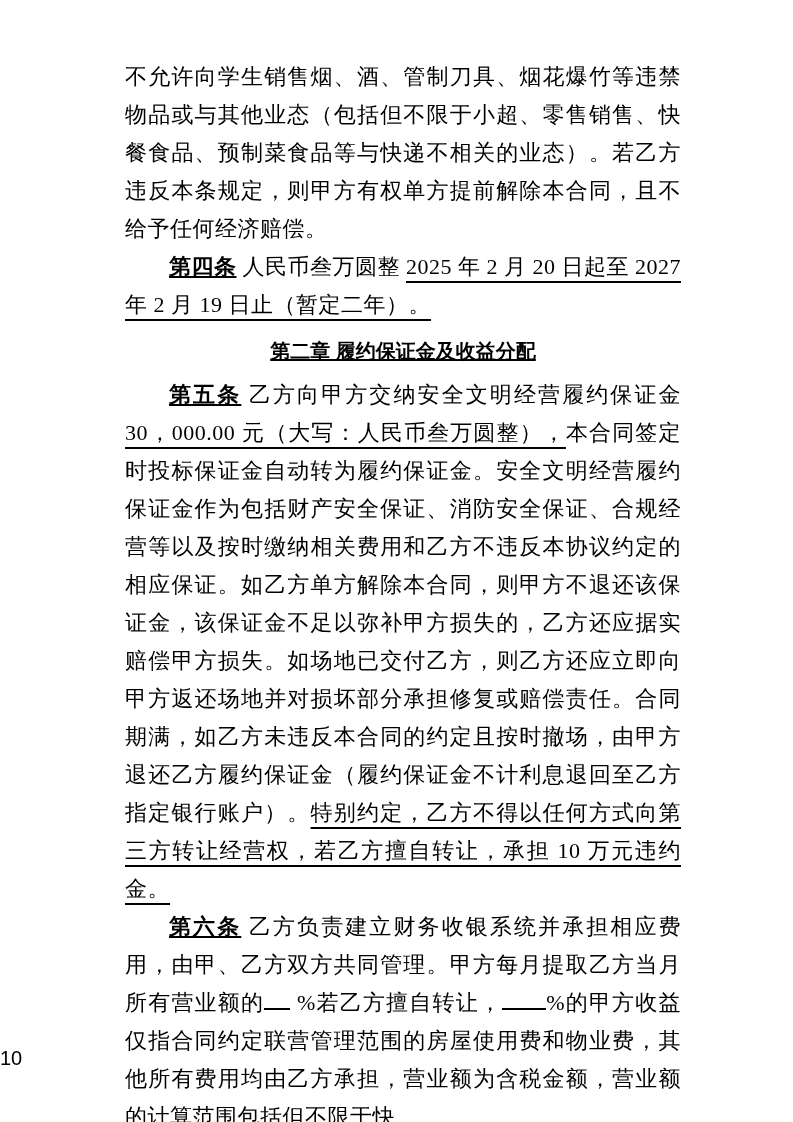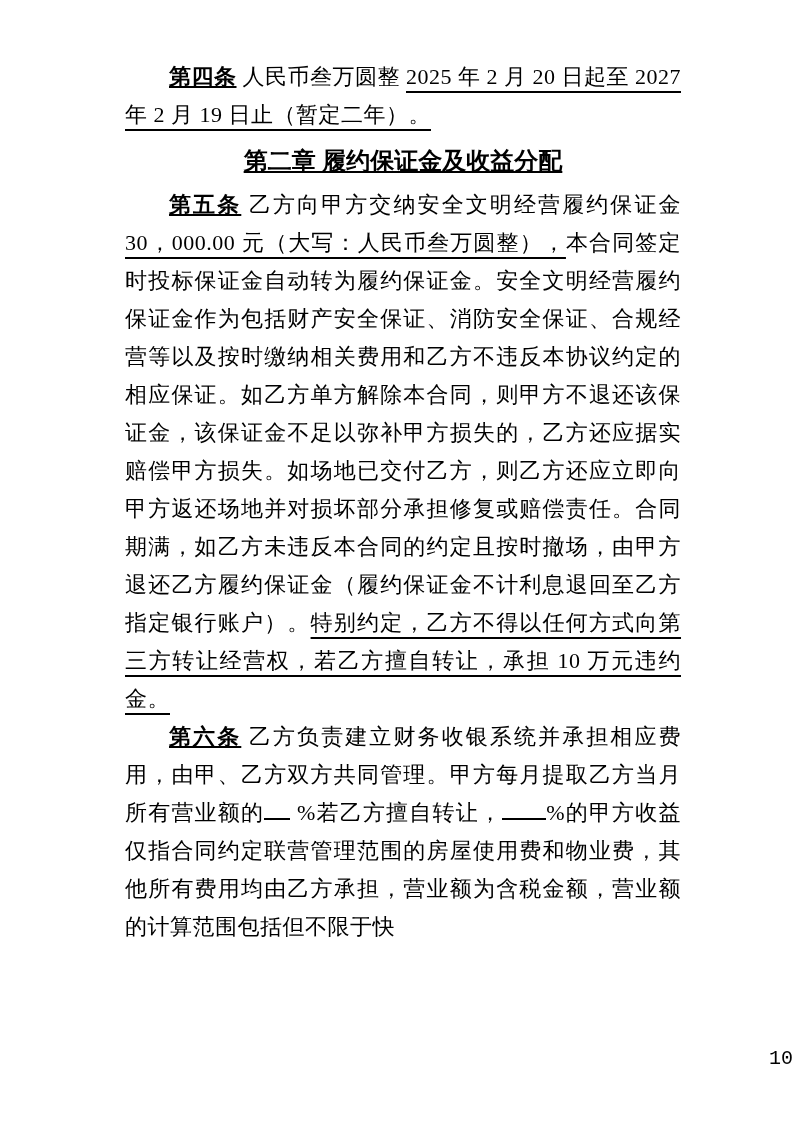--- a/index.html
+++ b/index.html
@@ -29,21 +29,21 @@
   .para {
     font-size: 22px;
     line-height: 38px;
     text-align: justify;
     letter-spacing: 0.5px;
   }
   .para.indent {
     text-indent: 44px;
   }
   .heading {
-    font-size: 24px;
+    font-size: 20px;
     line-height: 46px;
     font-weight: bold;
     text-align: center;
     font-family: "Liberation Sans", "DejaVu Sans", sans-serif;
     margin: 4px 0 2px 0;
   }
   .b {
     font-weight: bold;
     font-family: "Liberation Sans", "DejaVu Sans", sans-serif;
     text-decoration: underline;
@@ -59,29 +59,30 @@
     height: 14px;
     vertical-align: baseline;
   }
   .blank.sm { width: 26px; }
   .blank.md { width: 44px; }
   .page-number {
     position: absolute;
     left: 0;
     width: 100%;
     bottom: 52px;
-    text-align: right;
+    text-align: left;
     font-size: 20px;
-    font-family: Liberation Mono, monospace;
+    font-family: Liberation Sans, sans-serif;
   }
 </style>
 </head>
 <body>
 
 <div class="page">
   <div class="content" id="document-content">
+      <div class="para"><span>不允许向学生销售烟、酒、管制刀具、烟花爆竹等违禁物品或与其他业态（包括但不限于小超、零售销售、快餐食品、预制菜食品等与快递不相关的业态）。若乙方违反本条规定，则甲方有权单方提前解除本合同，且不给予任何经济赔偿。</span></div>
       <div class="para indent"><span class="b">第四条</span><span> 人民币叁万圆整 </span><span class="u">2025 年 2 月 20 日起至 2027 年 2 月 19 日止（暂定二年）。</span></div>
       <div class="heading"><span class="b">第二章 履约保证金及收益分配</span></div>
       <div class="para indent"><span class="b">第五条</span><span> 乙方向甲方交纳安全文明经营履约保证金</span><span class="u">30，000.00 元（大写：人民币叁万圆整），</span><span>本合同签定时投标保证金自动转为履约保证金。安全文明经营履约保证金作为包括财产安全保证、消防安全保证、合规经营等以及按时缴纳相关费用和乙方不违反本协议约定的相应保证。如乙方单方解除本合同，则甲方不退还该保证金，该保证金不足以弥补甲方损失的，乙方还应据实赔偿甲方损失。如场地已交付乙方，则乙方还应立即向甲方返还场地并对损坏部分承担修复或赔偿责任。合同期满，如乙方未违反本合同的约定且按时撤场，由甲方退还乙方履约保证金（履约保证金不计利息退回至乙方指定银行账户）。</span><span class="u">特别约定，乙方不得以任何方式向第三方转让经营权，若乙方擅自转让，承担 10 万元违约金。</span></div>
       <div class="para indent"><span class="b">第六条</span><span> 乙方负责建立财务收银系统并承担相应费用，由甲、乙方双方共同管理。甲方每月提取乙方当月所有营业额的</span><span class="blank sm"></span><span> %若乙方擅自转让，</span><span class="blank md"></span><span>%的甲方收益仅指合同约定联营管理范围的房屋使用费和物业费，其他所有费用均由乙方承担，营业额为含税金额，营业额的计算范围包括但不限于快</span></div>
     </div>
   <div class="page-number">10</div>
 </div>
 
 </body></html>

